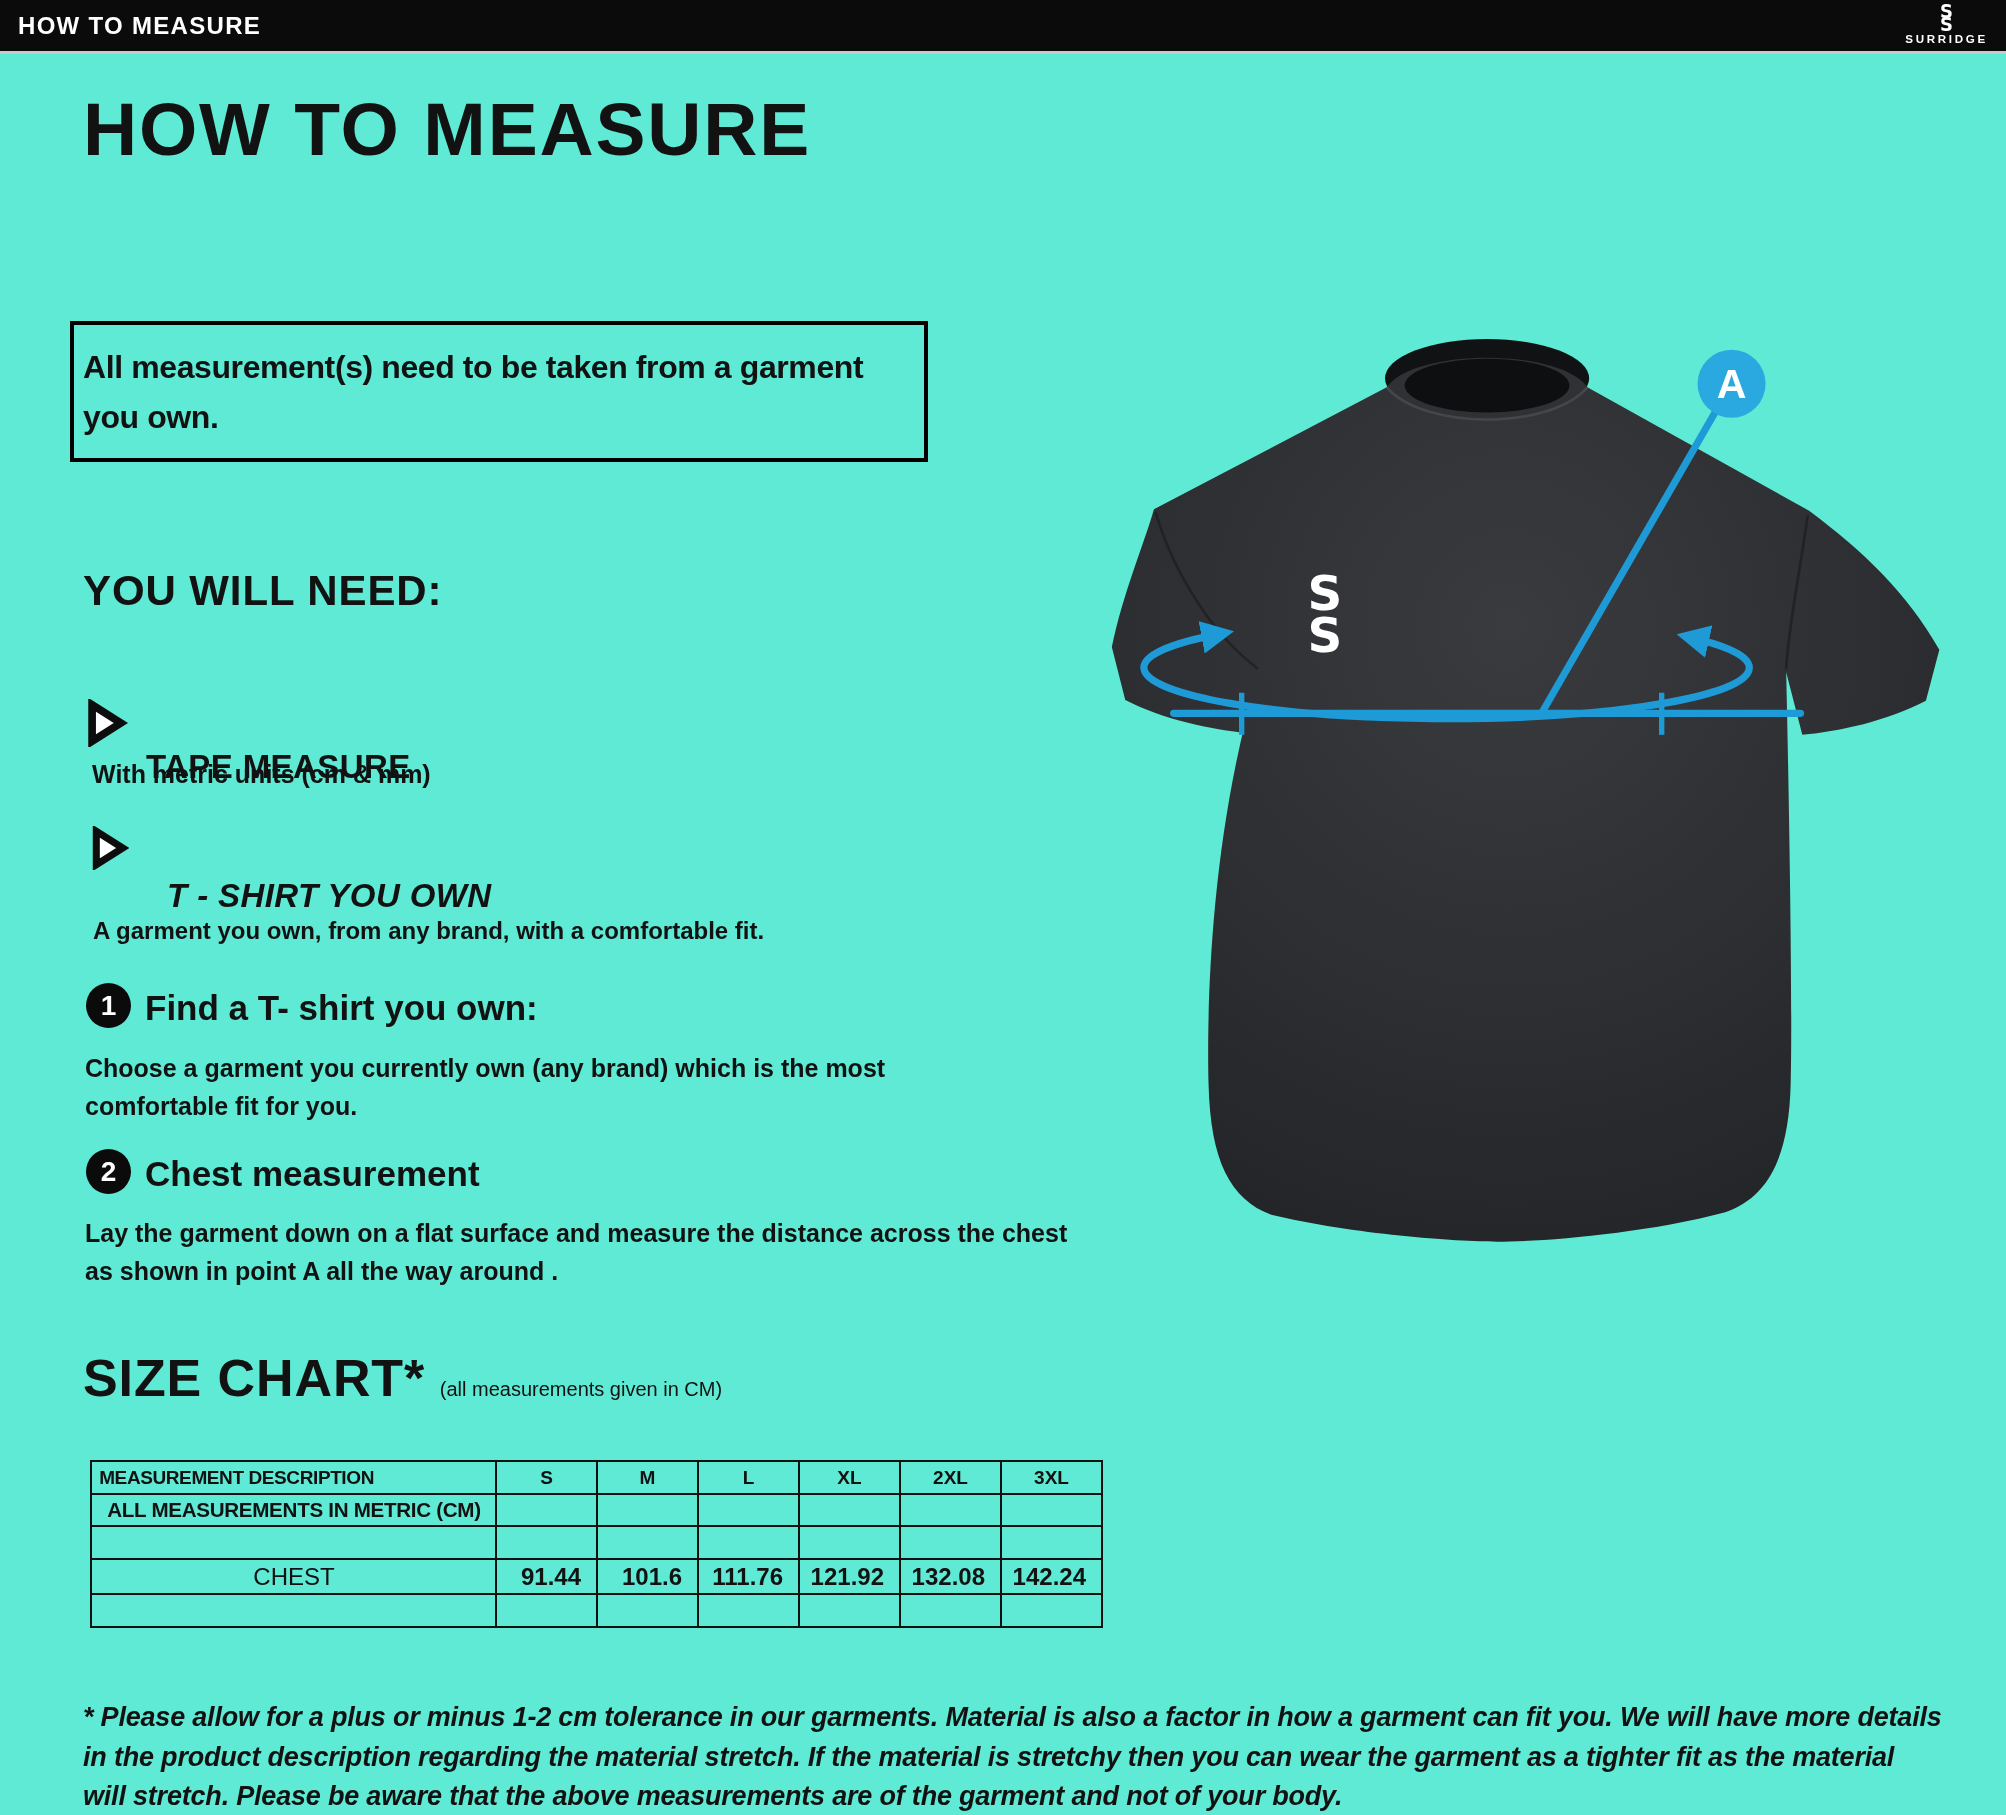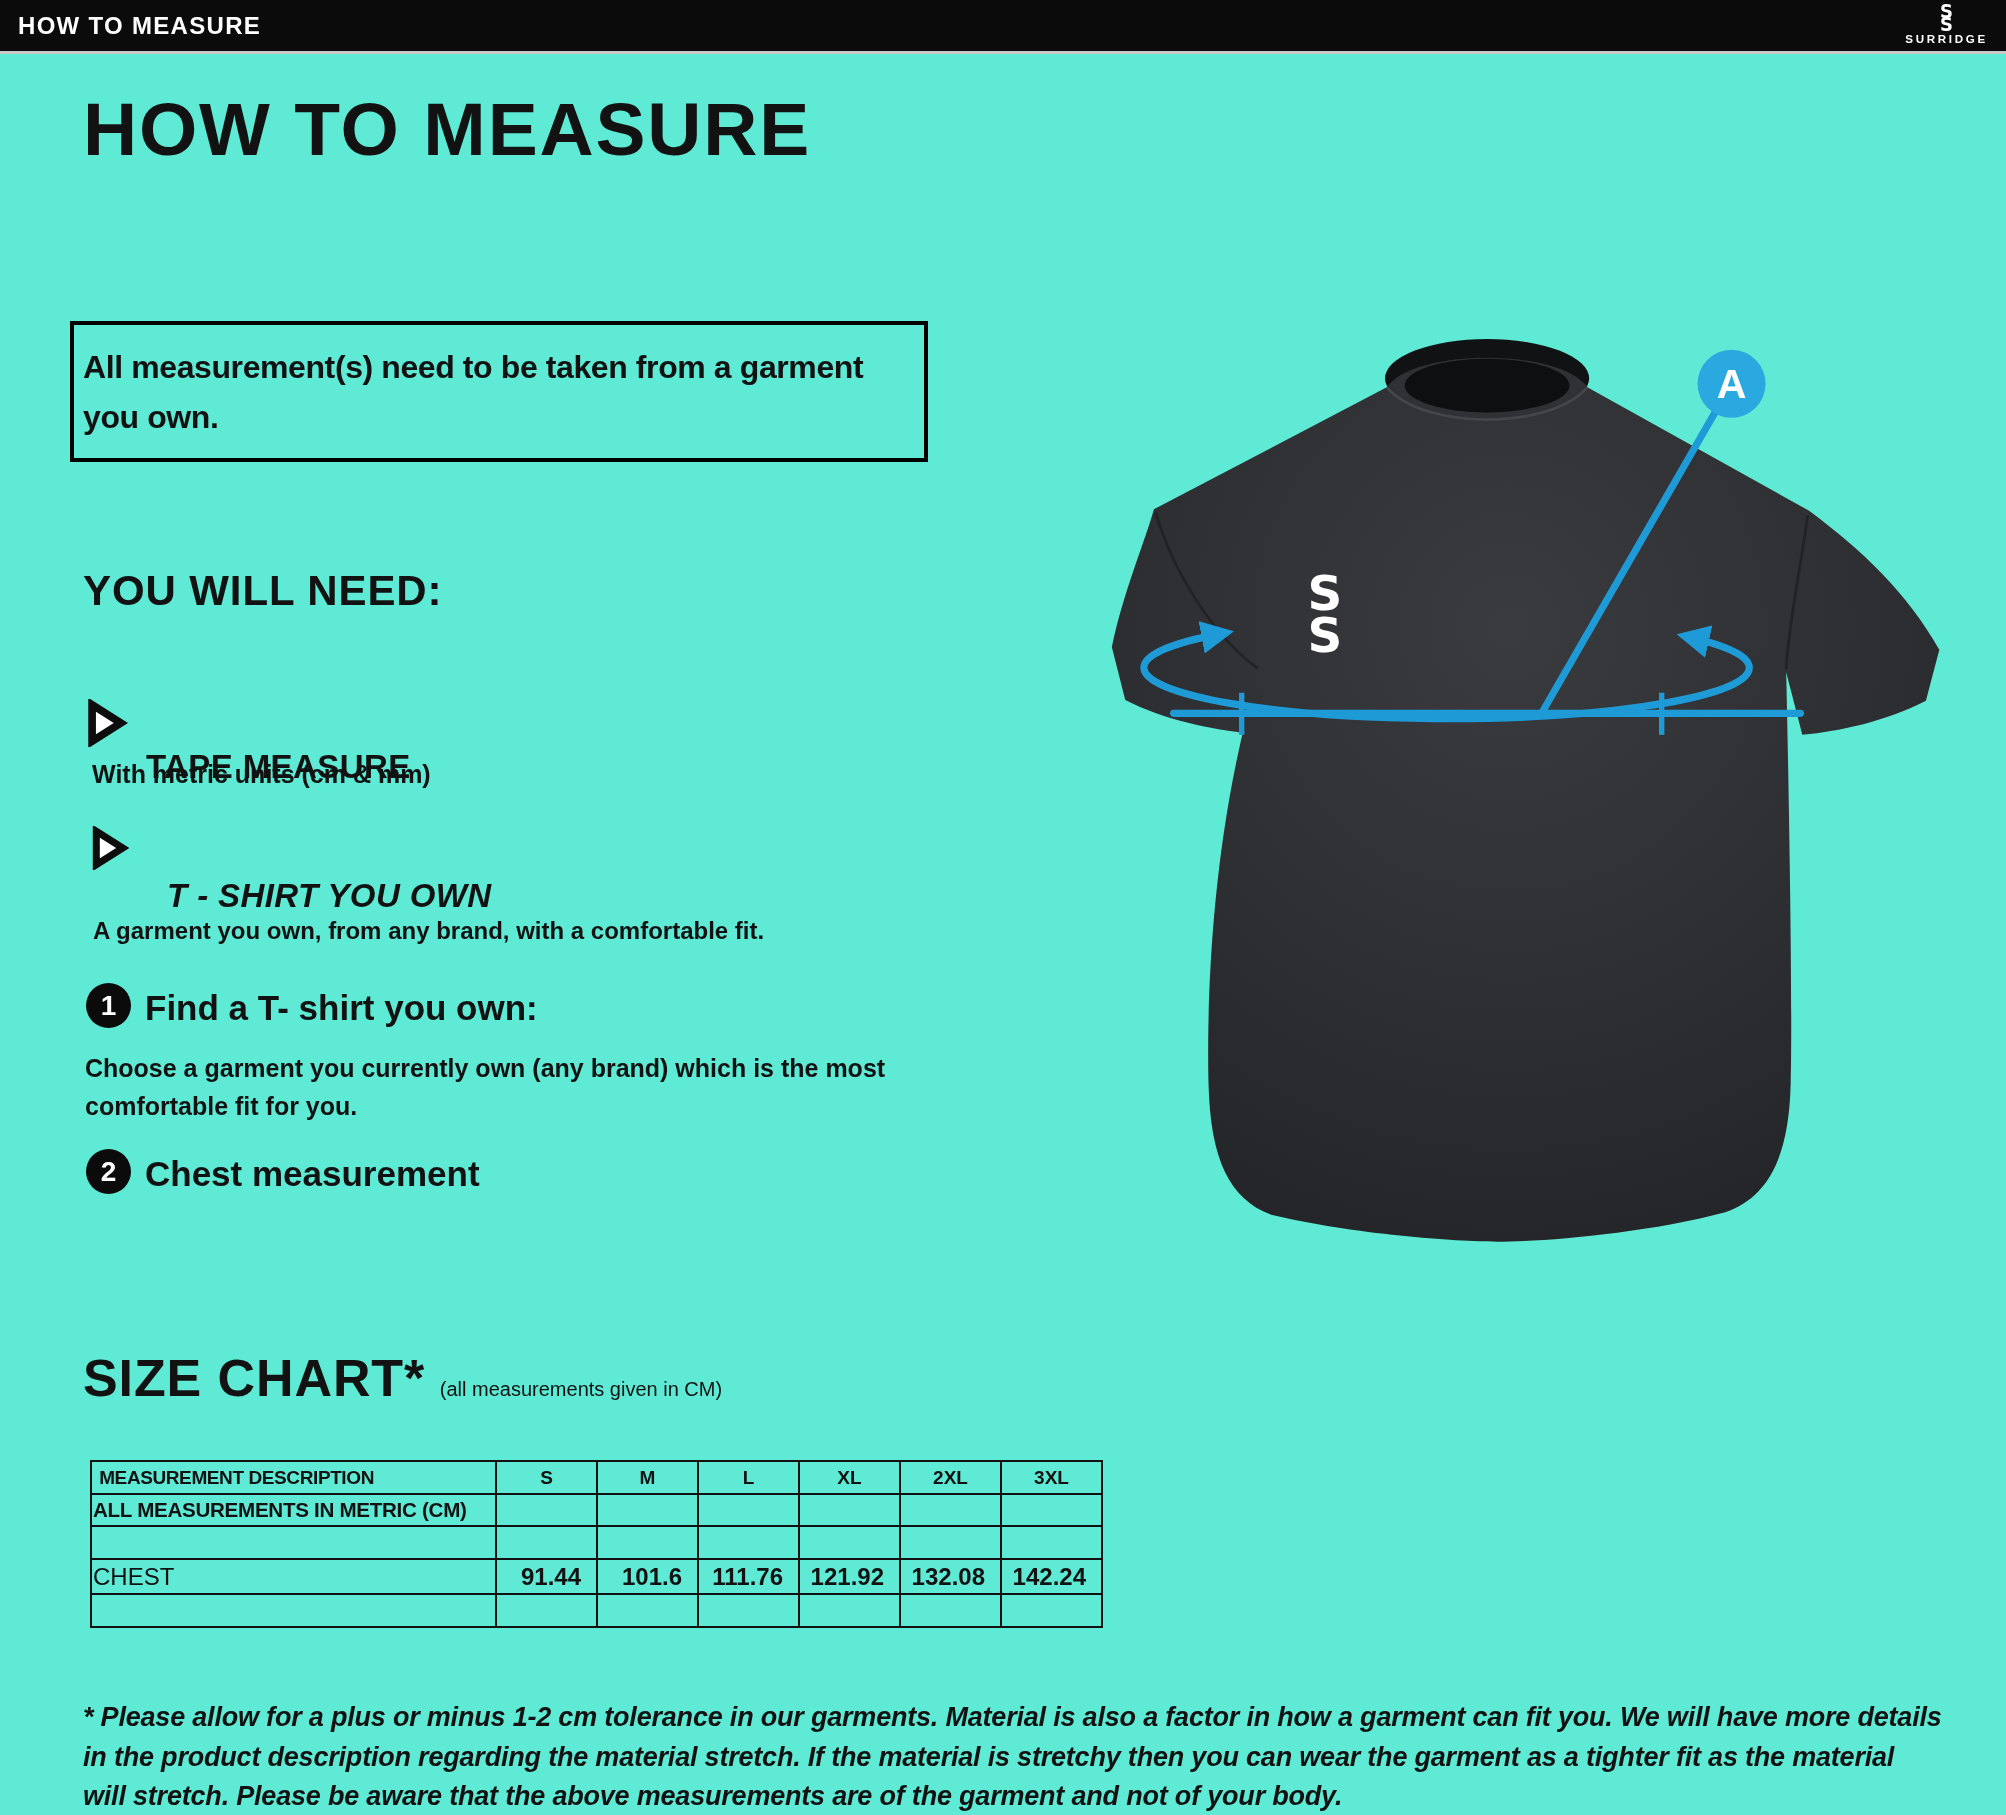--- a/index.html
+++ b/index.html
@@ -52,21 +52,21 @@
   table.size-chart{position:absolute;left:90px;top:1460px;border-collapse:collapse;border:2.7px solid #111;
                    table-layout:fixed;}
   .size-chart th,.size-chart td{border:2.2px solid #111;padding:0;box-sizing:border-box;}
   .col-desc{width:405px;}
   .col-size{width:101px;}
   .size-chart thead th{height:33px;font-size:19px;}
   th.desc-h{font-size:28px;text-align:left;padding-left:7.2px;letter-spacing:-0.4px;}
   tr.r-metric td{height:32px;}
   tr.r-empty td{height:33px;}
   tr.r-chest td{height:35px;}
-  td.lab{text-align:left;padding-left:1px;}
+  td.lab{text-align:center;padding-left:1px;}
   .r-metric td.lab{font-size:20.6px;font-weight:bold;letter-spacing:-0.3px;}
   .r-chest td.lab{font-size:24px;}
   td.val{font-size:24px;text-align:right;padding-right:15px;font-weight:bold;}
 
   .footnote{position:absolute;left:83px;top:1698px;width:1861px;font-size:27px;font-weight:bold;
             font-style:italic;line-height:1.47;letter-spacing:-0.2px;}
 
   .tshirt{position:absolute;left:1048px;top:296px;width:905px;height:1012px;}
 </style>
 </head>
@@ -105,20 +105,21 @@
   </svg>
   <div class="need-title need-title2">T - SHIRT YOU OWN</div>
   <div class="need-sub need-sub2">A garment you own, from any brand, with a comfortable fit.</div>
 
   <div class="badge badge1">1</div>
   <div class="step-title step-title1">Find a T- shirt you own:</div>
   <div class="step-desc step-desc1">Choose a garment you currently own (any brand) which is the most comfortable fit for you.</div>
 
   <div class="badge badge2">2</div>
   <div class="step-title step-title2">Chest measurement</div>
+  <div class="step-desc step-desc2">Lay the garment down on a flat surface and measure the distance across the chest as shown in point A all the way around .</div>
 
   <div class="sc-head">
     <span class="sc-title">SIZE CHART*</span>
     <span class="sc-sub">(all measurements given in CM)</span>
   </div>
 
   <table class="size-chart">
     <colgroup>
       <col class="col-desc">
         <col class="col-size">

